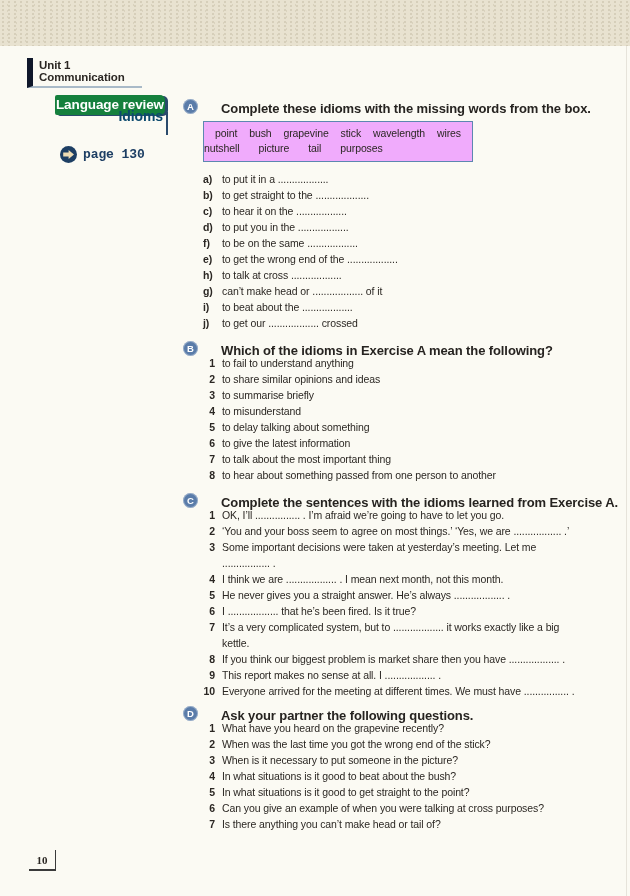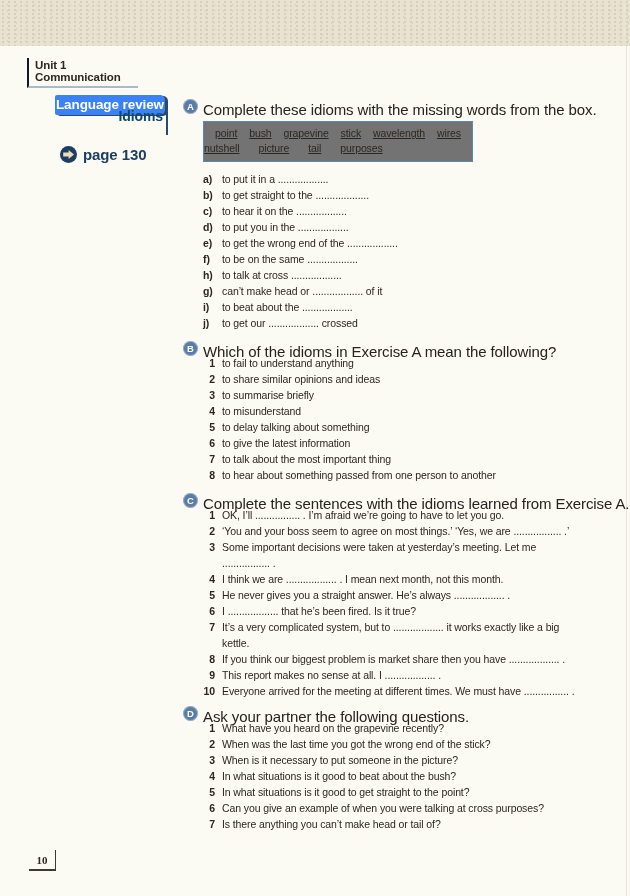--- a/index.html
+++ b/index.html
@@ -15,56 +15,56 @@
     background-image:
       radial-gradient(rgba(120,106,72,0.22) 0.8px, transparent 1.2px),
       radial-gradient(rgba(120,106,72,0.13) 0.8px, transparent 1.2px);
     background-size:6px 4px, 9px 6px;
     background-position:0 0, 3px 2px;
   }
   .paper-edge{position:absolute;right:3px;top:46px;height:850px;width:1px;background:#e6e3da;}
 
   .unit-header{
     position:absolute;left:27px;top:58px;width:103px;
-    border-left:2px solid #0f172a;border-bottom:2px solid #a9bac8;
+    border-left:6px solid #0f172a;border-bottom:2px solid #a9bac8;
     padding:1px 0 3px 6px;font-weight:bold;font-size:11.5px;color:#2b2723;
   }
 
   .lr-box{
     position:absolute;left:55px;top:95px;width:110px;
-    background:#3b82f6;color:#ffffff;text-align:center;
+    background:#15803d;color:#ffffff;text-align:center;
     font-weight:bold;font-size:13.5px;padding:2px 0 3px;
     border-radius:2px 5px 5px 2px;
     box-shadow:3px 1px 0 #2a4a6b;
   }
   .lr-sub{
     position:absolute;left:55px;top:108px;width:108px;text-align:right;
     font-weight:bold;font-size:14px;color:#0c4a6e;
   }
   .lr-tail{position:absolute;left:166px;top:112px;width:2px;height:23px;background:#2a4a6b;}
 
   .page-ref{position:absolute;left:60px;top:146px;display:flex;align-items:center;}
   .page-ref-text{
-    margin-left:6px;font-family:Liberation Sans, sans-serif;
-    font-weight:bold;font-size:15px;color:#1d3e63;
+    margin-left:6px;font-family:Liberation Mono, monospace;
+    font-weight:bold;font-size:13px;color:#1d3e63;
   }
 
   .ex-head{position:absolute;left:183px;display:flex;align-items:flex-start;}
   .badge{
     width:15px;height:15px;border-radius:50%;background:#5a7ca9;
     color:#fff;font-size:9.5px;font-weight:bold;flex:0 0 15px;
     display:flex;align-items:center;justify-content:center;
     box-shadow:inset 0 0 0 1px rgba(255,255,255,0.35);
   }
-  .ex-title{font-weight:normal;font-size:15px;margin-left:5px;padding-top:2px;color:#262320;}
+  .ex-title{font-weight:bold;font-size:13px;margin-left:23px;padding-top:2px;color:#262320;}
 
   .word-box{
     position:absolute;left:203px;top:121px;width:268px;
-    border:1.5px solid #5d87b0;background:#737373;
-    padding:4px 0 5px;font-size:10.5px;line-height:15px;color:#2b2723;text-decoration:underline;
+    border:1.5px solid #5d87b0;background:#f0abfc;
+    padding:4px 0 5px;font-size:10.5px;line-height:15px;color:#2b2723;
   }
   .word-box .row1{display:flex;justify-content:space-between;padding:0 11px;}
   .word-box .row2{display:flex;gap:19px;}
 
   .items{position:absolute;left:203px;font-size:10.5px;line-height:16px;}
   .item{white-space:nowrap;}
   .item .lbl{display:inline-block;width:19px;font-weight:bold;vertical-align:top;}
   .item .num{display:inline-block;width:12px;text-align:right;font-weight:bold;margin-right:7px;vertical-align:top;}
   .item .txt{display:inline-block;white-space:pre;vertical-align:top;}
 
@@ -117,22 +117,22 @@
     <span>tail</span>
     <span>purposes</span>
   </div>
 </div>
 
 <div class="items" style="top:171px;">
   <div class="item"><span class="lbl">a)</span><span class="txt">to put it in a ..................</span></div>
   <div class="item"><span class="lbl">b)</span><span class="txt">to get straight to the ...................</span></div>
   <div class="item"><span class="lbl">c)</span><span class="txt">to hear it on the ..................</span></div>
   <div class="item"><span class="lbl">d)</span><span class="txt">to put you in the ..................</span></div>
+  <div class="item"><span class="lbl">f)</span><span class="txt">to be on the same ..................</span></div>
   <div class="item"><span class="lbl">e)</span><span class="txt">to get the wrong end of the ..................</span></div>
-  <div class="item"><span class="lbl">f)</span><span class="txt">to be on the same ..................</span></div>
   <div class="item"><span class="lbl">h)</span><span class="txt">to talk at cross ..................</span></div>
   <div class="item"><span class="lbl">g)</span><span class="txt">can’t make head or .................. of it</span></div>
   <div class="item"><span class="lbl">i)</span><span class="txt">to beat about the ..................</span></div>
   <div class="item"><span class="lbl">j)</span><span class="txt">to get our .................. crossed</span></div>
 </div>
 
 <div class="ex-head" style="top:341px;">
   <span class="badge">B</span>
   <span class="ex-title">Which of the idioms in Exercise A mean the following?</span>
 </div>

